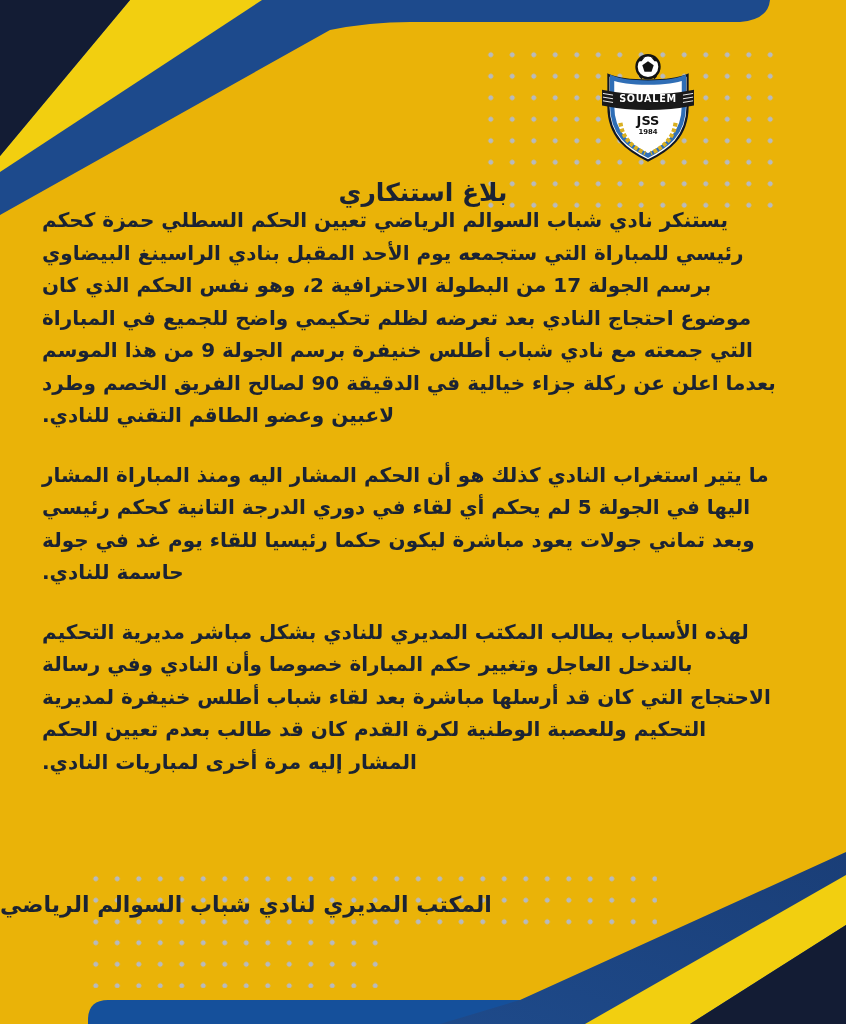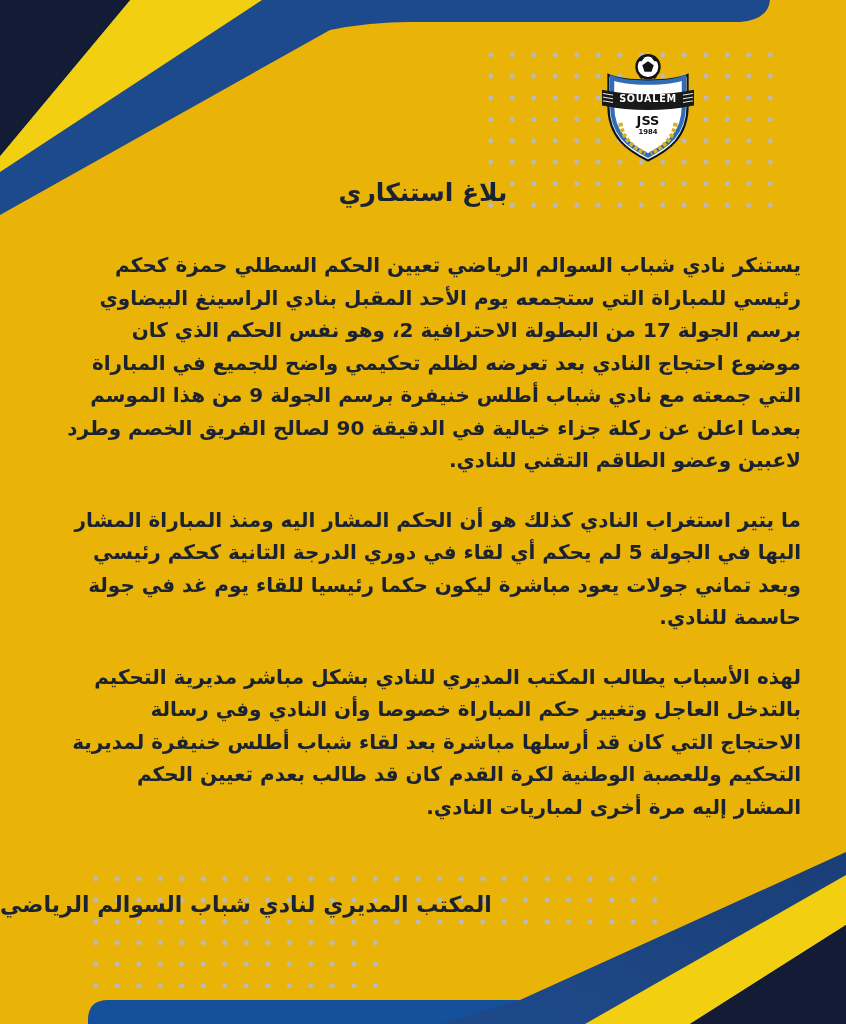--- a/index.html
+++ b/index.html
@@ -19,22 +19,22 @@
   .dots-top{left:480px;top:44px;width:296px;height:164px;}
   .dots-sign-a{left:85px;top:868px;width:572px;height:64px;}
   .dots-sign-b{left:85px;top:932px;width:305px;height:56px;}
   .logo{position:absolute;left:602px;top:52px;width:92px;height:116px;}
   .title{
     position:absolute;top:150px;left:0;width:100%;
     text-align:center;direction:rtl;
     font-size:25px;font-weight:bold;color:#1b2333;letter-spacing:0;margin-top:28px;
   }
   .statement{
-    position:absolute;top:204px;left:11px;width:790px;
-    direction:rtl;text-align:right;color:#1b2333;margin-top:45px;
+    position:absolute;top:204px;left:42px;width:790px;
+    direction:rtl;text-align:left;color:#1b2333;
   }
   .statement p{
     margin:0 0 27px 0;
     font-size:20px;font-weight:bold;line-height:32.5px;
     white-space:pre-line;
   }
   .signature{
     position:absolute;top:892px;left:0;width:820px;
     text-align:left;direction:rtl;
     font-size:22px;font-weight:bold;color:#1b2333;

